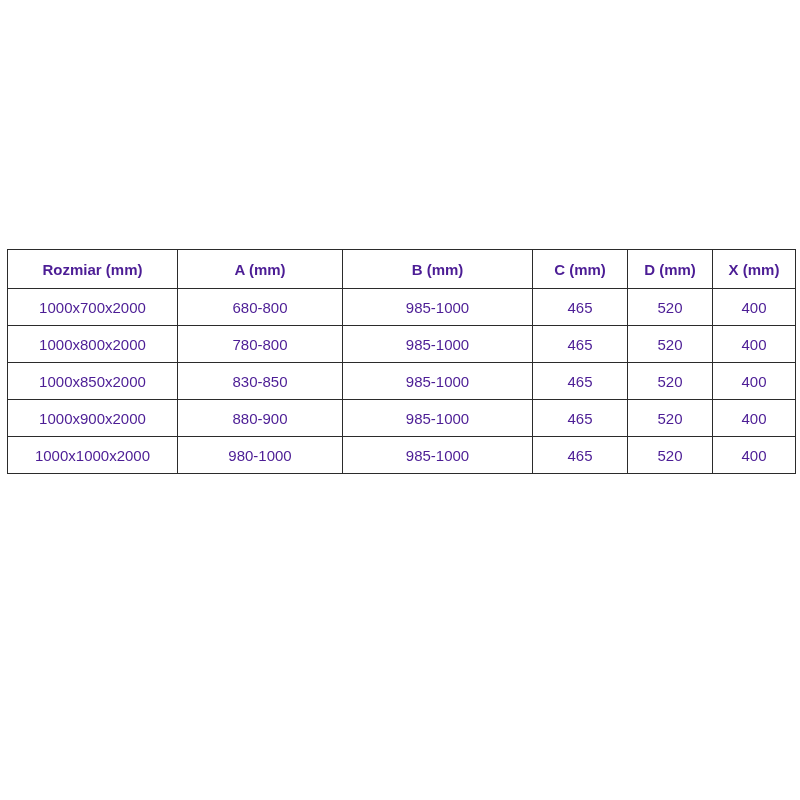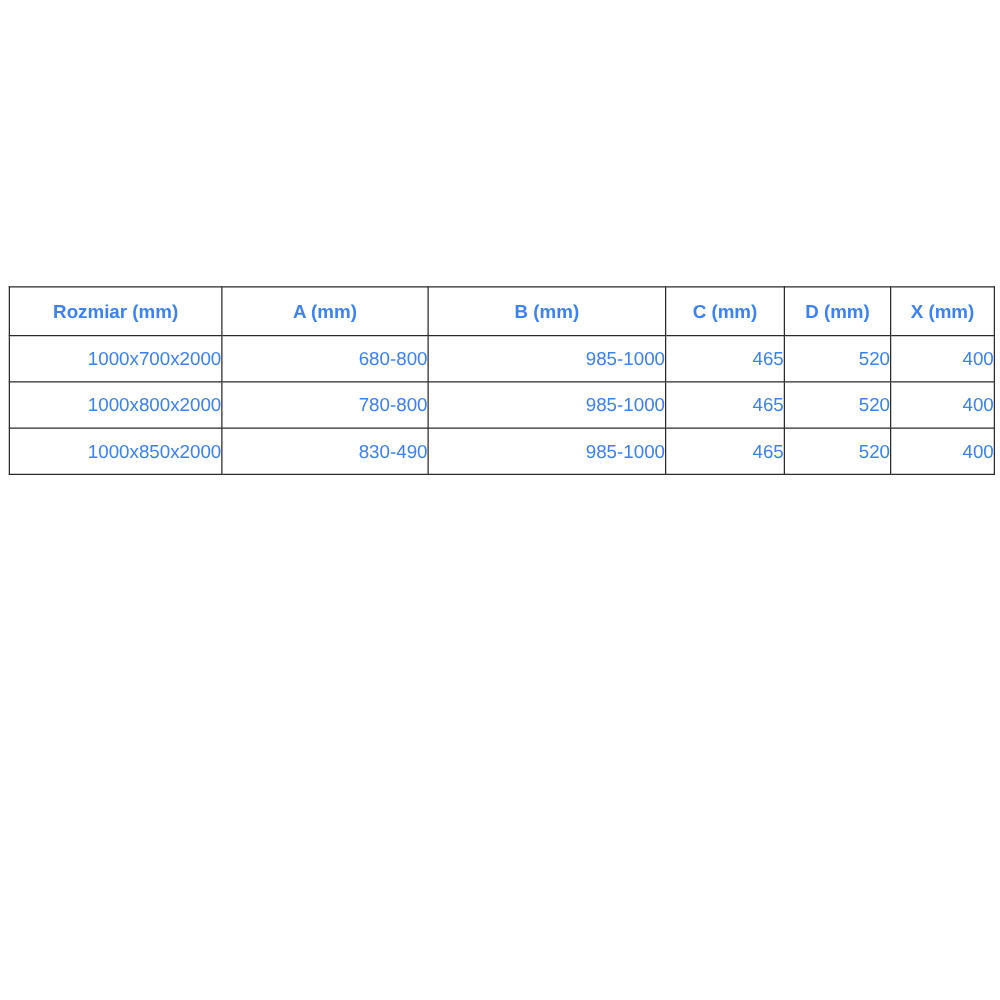--- a/index.html
+++ b/index.html
@@ -12,41 +12,41 @@
   }
   .table-wrap {
     position: absolute;
     left: 7px;
     top: 229px;
   }
   table.dim-table {
     border-collapse: collapse;
     table-layout: fixed;
     width: 788px;
-    color: #3b82f6;
+    color: #4c1d95;
+    margin-top: 20px;
   }
   table.dim-table th,
   table.dim-table td {
     border: 1px solid #2b2b2b;
     text-align: center;
     vertical-align: middle;
     white-space: nowrap;
     overflow: hidden;
     background: #ffffff;
   }
   table.dim-table th {
     font-size: 15px;
     font-weight: bold;
     height: 39px;
   }
   table.dim-table td {
     font-size: 15px;
     font-weight: normal;
     height: 37px;
-    text-align: right;
   }
 </style>
 </head>
 <body>
 
 <div class="table-wrap">
   <table class="dim-table">
     <colgroup>
       <col style="width:170px">
       <col style="width:165px">
@@ -77,21 +77,37 @@
       <tr>
         <td>1000x800x2000</td>
         <td>780-800</td>
         <td>985-1000</td>
         <td>465</td>
         <td>520</td>
         <td>400</td>
       </tr>
       <tr>
         <td>1000x850x2000</td>
-        <td>830-490</td>
+        <td>830-850</td>
+        <td>985-1000</td>
+        <td>465</td>
+        <td>520</td>
+        <td>400</td>
+      </tr>
+      <tr>
+        <td>1000x900x2000</td>
+        <td>880-900</td>
+        <td>985-1000</td>
+        <td>465</td>
+        <td>520</td>
+        <td>400</td>
+      </tr>
+      <tr>
+        <td>1000x1000x2000</td>
+        <td>980-1000</td>
         <td>985-1000</td>
         <td>465</td>
         <td>520</td>
         <td>400</td>
       </tr>
     </tbody>
   </table>
 </div>
 
 </body></html>

